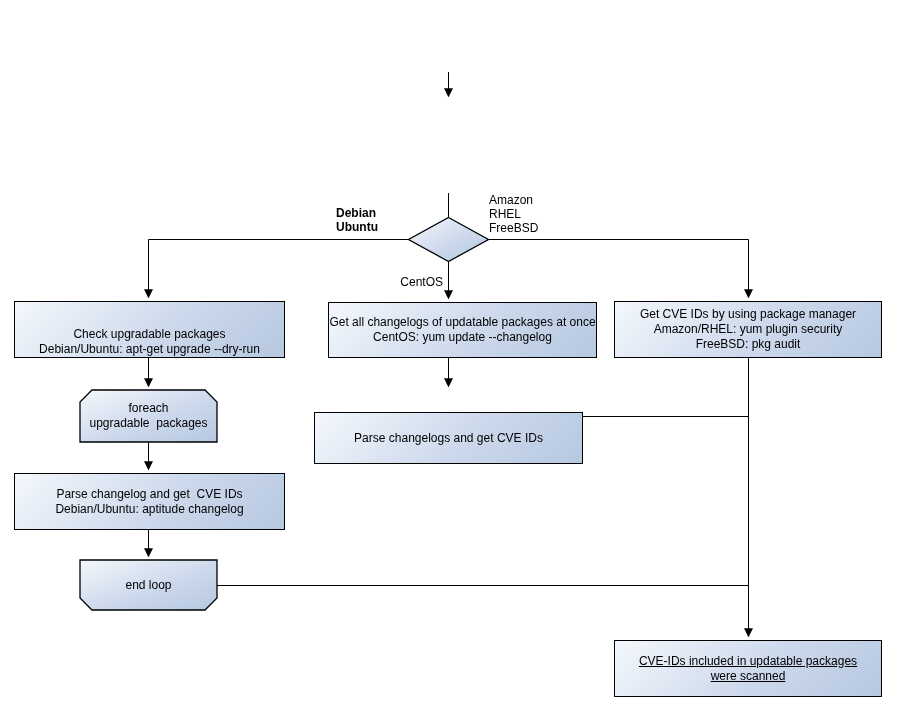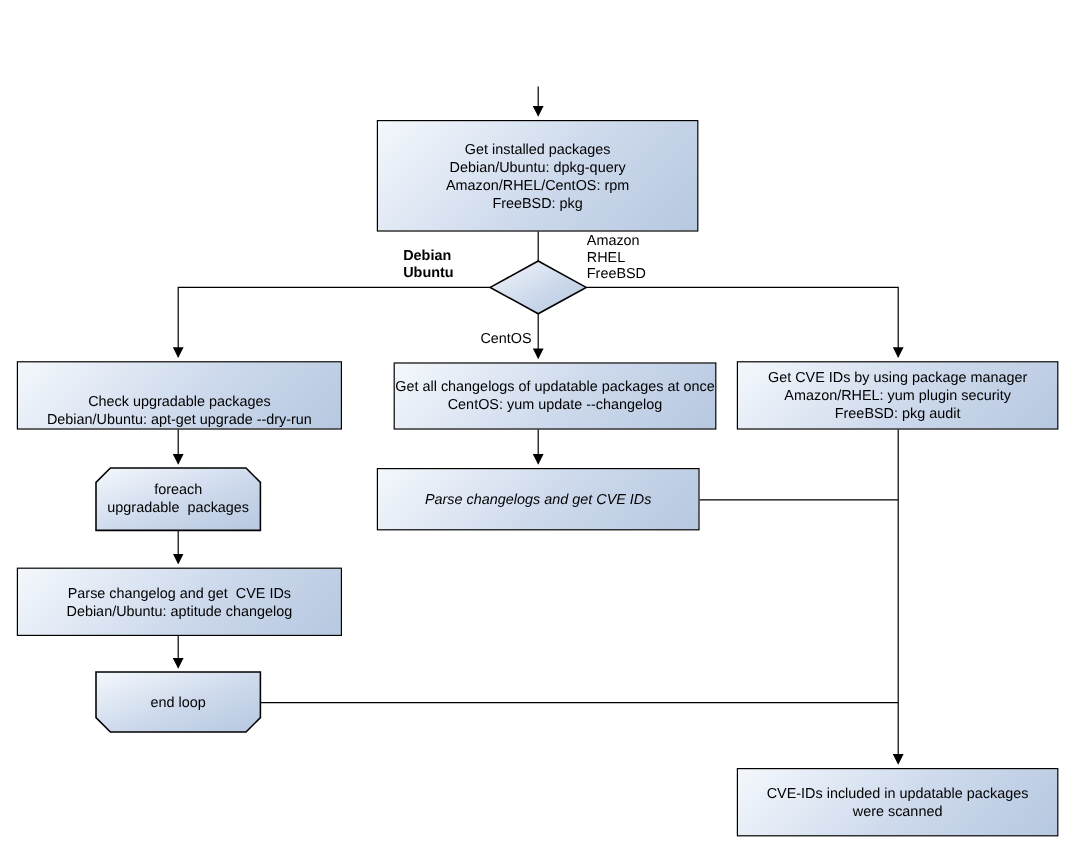--- a/index.html
+++ b/index.html
@@ -58,53 +58,47 @@
       <path d="M217 585.5 L748.5 585.5"></path>
       <path d="M748.5 358 L748.5 636" marker-end="url(#arrow)"></path>
     </g>
 
     <polygon points="448.5,217.5 488.5,239.5 448.5,261.5 408.5,239.5" fill="url(#nodeGrad)" stroke="#000000" stroke-width="1.3"></polygon>
     <polygon points="92,390 205,390 217,402 217,442 80,442 80,402" fill="url(#nodeGrad)" stroke="#000000" stroke-width="1.3"></polygon>
     <polygon points="80,560 217,560 217,598 205,610 92,610 80,598" fill="url(#nodeGrad)" stroke="#000000" stroke-width="1.3"></polygon>
   </svg>
 
 
-  <div class="node" style="left:314px;top:100px;width:268px;height:93px;">
-    <span class="node-label">Get installed packages
-Debian/Ubuntu: dpkg-query
-Amazon/RHEL/CentOS: rpm
-FreeBSD: pkg</span>
-  </div>
 
   <div class="node" style="left:14px;top:301px;width:271px;height:57px;align-items:flex-end;">
     <span class="node-label">Check upgradable packages
 Debian/Ubuntu: apt-get upgrade --dry-run</span>
   </div>
 
   <div class="node" style="left:14px;top:473px;width:271px;height:57px;">
     <span class="node-label">Parse changelog and get  CVE IDs
 Debian/Ubuntu: aptitude changelog</span>
   </div>
 
   <div class="node" style="left:328px;top:302px;width:269px;height:56px;">
     <span class="node-label">Get all changelogs of updatable packages at once
 CentOS: yum update --changelog</span>
   </div>
 
-  <div class="node" style="left:314px;top:390px;width:269px;height:52px;font-style:italic;">
+  <div class="node" style="left:314px;top:412px;width:269px;height:52px;">
     <span class="node-label">Parse changelogs and get CVE IDs</span>
   </div>
 
   <div class="node" style="left:614px;top:301px;width:268px;height:57px;">
     <span class="node-label">Get CVE IDs by using package manager
 Amazon/RHEL: yum plugin security
 FreeBSD: pkg audit</span>
   </div>
 
-  <div class="node" style="left:614px;top:640px;width:268px;height:57px;">
+  <div class="node" style="left:614px;top:640px;width:268px;height:57px;text-decoration:underline;">
     <span class="node-label">CVE-IDs included in updatable packages
 were scanned</span>
   </div>
 
   <div class="shape-label" style="left:80px;top:390px;width:137px;height:52px;">
     <span class="shape-label-inner">foreach
 upgradable  packages</span>
   </div>
 
   <div class="shape-label" style="left:80px;top:560px;width:137px;height:50px;">

